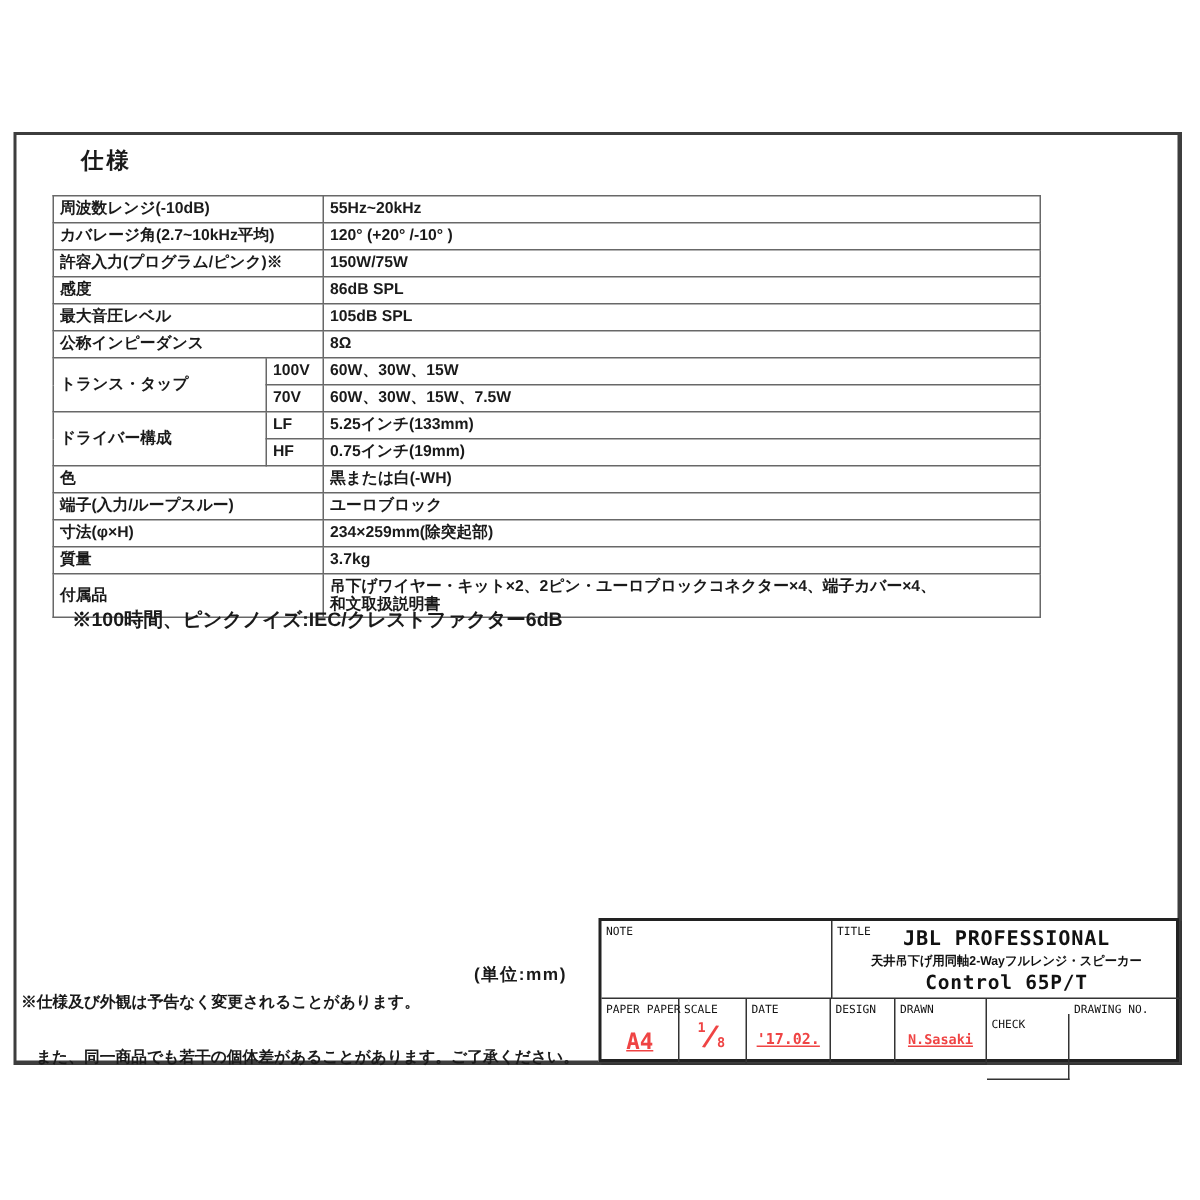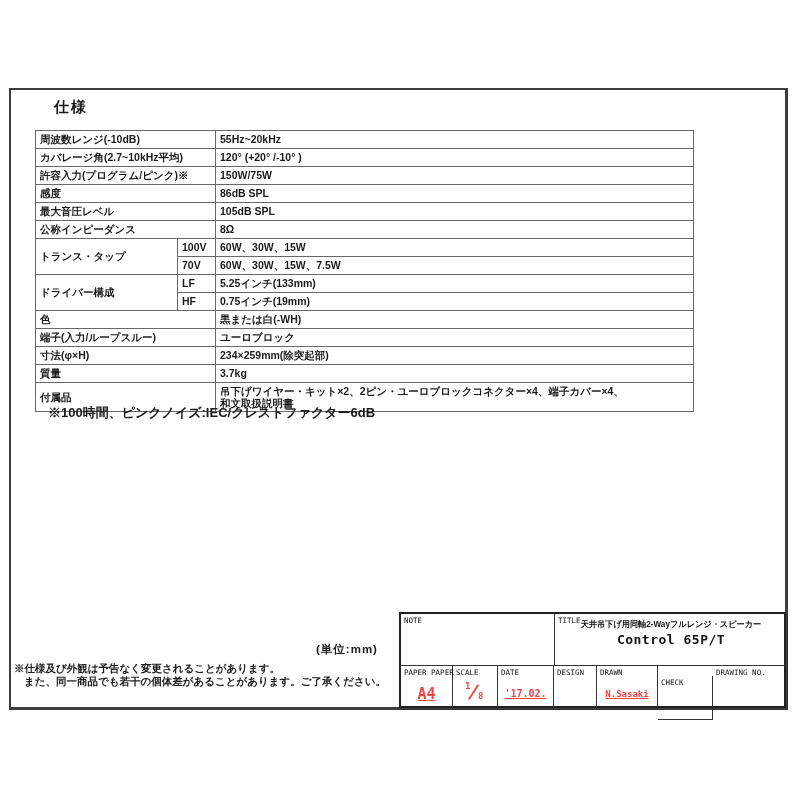--- a/index.html
+++ b/index.html
@@ -36,21 +36,21 @@
   }
   
   .unit-note{
     position:absolute;left:316px;top:642px;
     font-size:11.5px;font-weight:bold;letter-spacing:1px;
   }
   .disclaimer{
     position:absolute;left:14px;top:662px;
     font-size:10.5px;font-weight:bold;line-height:1.25;
   }
-  .disclaimer .line2{padding-left:10px;}
+  .disclaimer .line2{padding-left:10px;margin-top:24px;}
   
   .tblock{
     position:absolute;left:399px;top:612px;width:387px;height:96px;
     border:2px solid #222;box-sizing:border-box;background:#fff;
     font-family:"DejaVu Sans Mono",monospace;
   }
   .tblock .cell{position:absolute;border-right:1px solid #333;border-bottom:1px solid #333;box-sizing:border-box;}
   .tblock .lbl{
     position:absolute;left:3px;top:2px;
     font-size:7.5px;font-weight:normal;letter-spacing:0px;color:#111;
@@ -182,20 +182,21 @@
   <div class="tblock">
 
     <div class="cell cell-note">
       <span class="lbl">NOTE</span>
       <div class="cell-val"></div>
     </div>
 
     <div class="cell cell-title">
       <span class="lbl">TITLE</span>
       <div class="title-content">
+        <div class="brand">JBL PROFESSIONAL</div>
         <div class="subtitle">天井吊下げ用同軸2-Wayフルレンジ・スピーカー</div>
         <div class="model">Control 65P/T</div>
       </div>
     </div>
 
     <div class="cell cell-paper">
       <span class="lbl">PAPER PAPER</span>
       <div class="cell-val val-paper">A4</div>
     </div>
 

